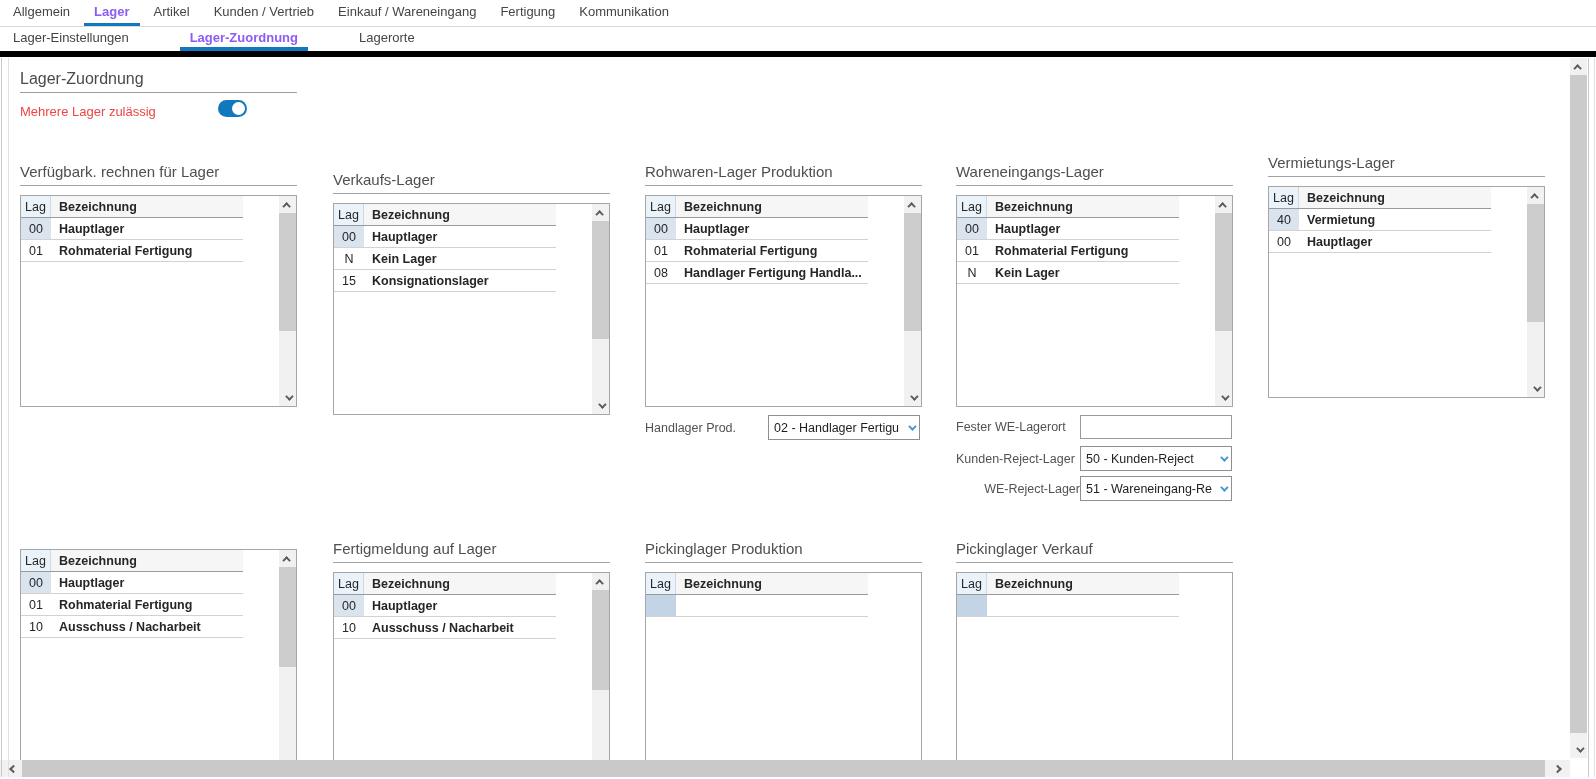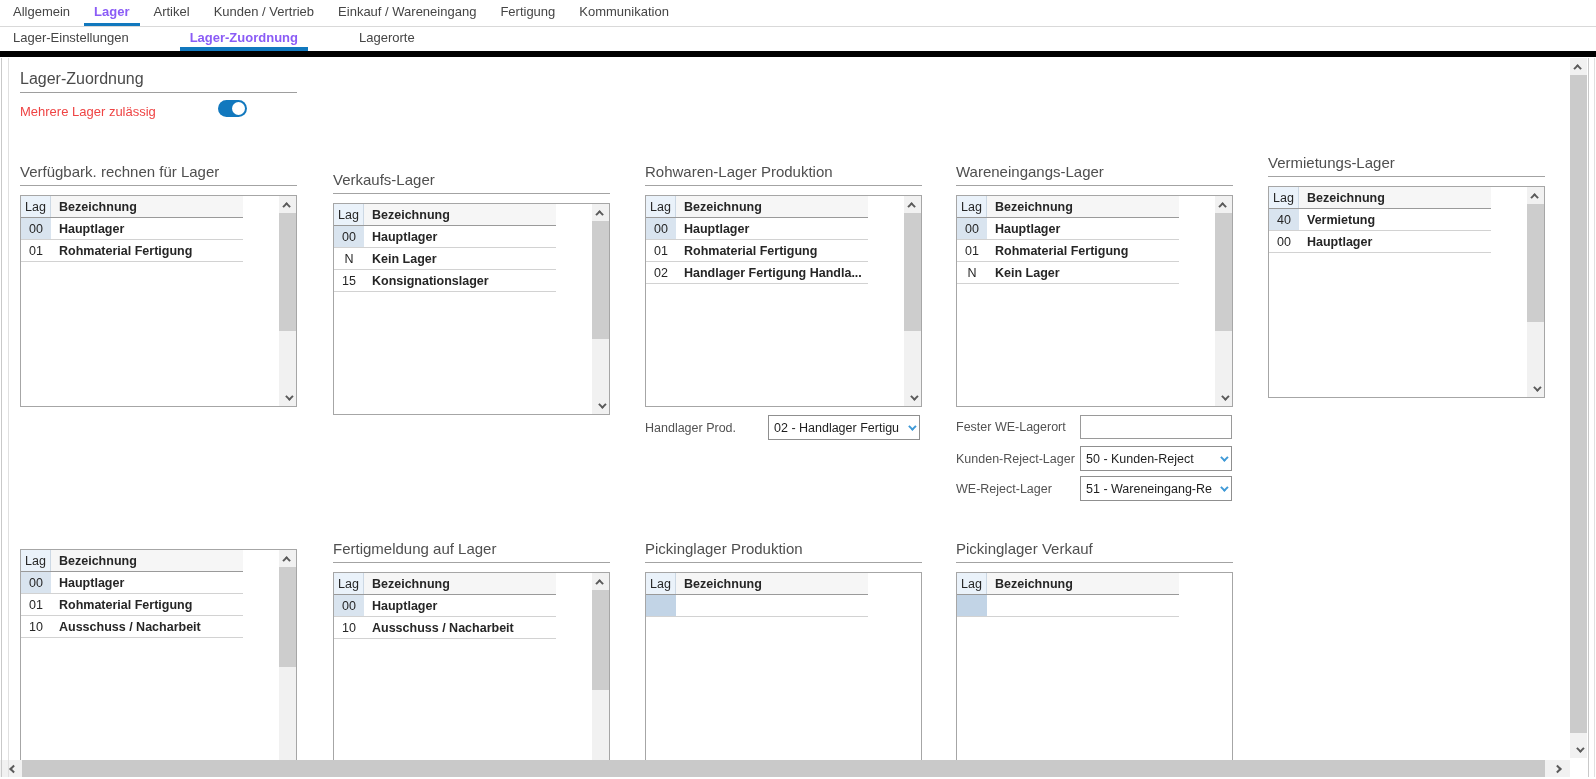--- a/index.html
+++ b/index.html
@@ -184,21 +184,21 @@
         <div class="rows">
             <div class="lrow">
               <div class="c-lag sel">00</div>
               <div class="c-bez">Hauptlager</div>
             </div>
             <div class="lrow">
               <div class="c-lag">01</div>
               <div class="c-bez">Rohmaterial Fertigung</div>
             </div>
             <div class="lrow">
-              <div class="c-lag">02</div>
+              <div class="c-lag">08</div>
               <div class="c-bez">Handlager Fertigung Handla...</div>
             </div>
           </div>
         <div class="vscroll">
           <div class="arr up">
               <span class="chev up"></span>
             </div>
           <div class="thumb"></div>
           <div class="arr dn">
               <span class="chev down"></span>
@@ -283,21 +283,21 @@
     </div>
 
     <div class="field" style="left:956px; top:388px;">
       <div class="flabel" style="width:124px;">Kunden-Reject-Lager</div>
       <div class="combo">
         <span>50 - Kunden-Reject</span>
         <span class="chev down"></span>
       </div>
     </div>
 
-    <div class="field" style="left:956px; top:418px;">
+    <div class="field" style="left:956px; top:418px;text-align:right;">
       <div class="flabel" style="width:124px;">WE-Reject-Lager</div>
       <div class="combo">
         <span>51 - Wareneingang-Re</span>
         <span class="chev down"></span>
       </div>
     </div>
 
     <div class="panel rowB" style="left:20px; top:482px;">
       <div class="listbox">
         <div class="lrow head">

